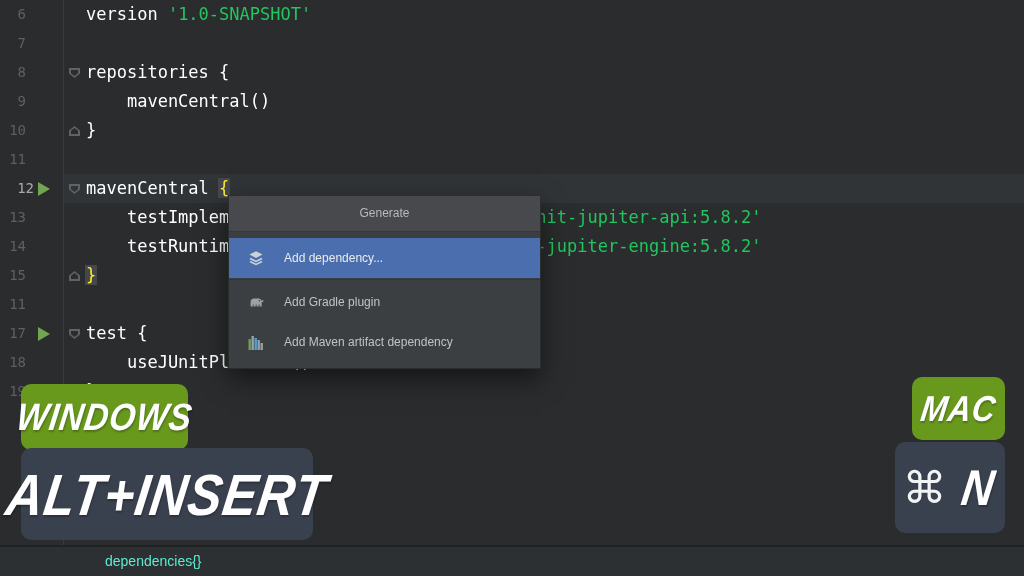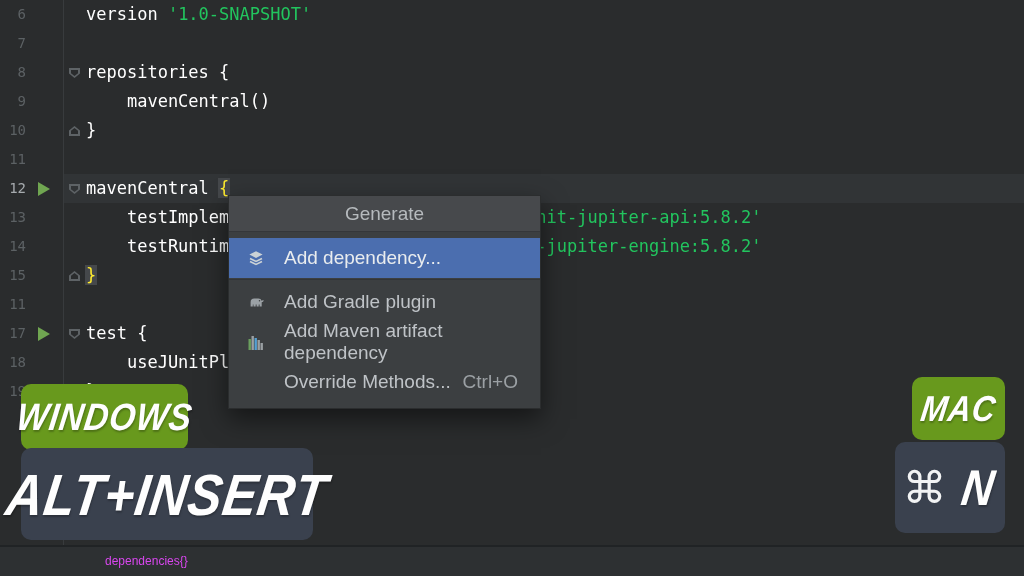--- a/index.html
+++ b/index.html
@@ -4,36 +4,36 @@
 <style>
   html,body{margin:0;padding:0;background:#1e2021;}
   .screen{position:relative;width:1024px;height:576px;overflow:hidden;background:#2a2c2d;font-family:"Liberation Sans",sans-serif;}
   
   .editor{position:absolute;left:0;top:0;right:0;bottom:31px;background:#2a2c2d;overflow:hidden;}
   .gutter-sep{position:absolute;left:63px;top:0;bottom:0;width:1px;background:#383b3d;}
   .lines{position:absolute;left:0;top:0;right:0;}
   .line{position:relative;height:29px;font-family:"DejaVu Sans Mono",monospace;font-size:17px;line-height:29px;white-space:pre;}
   .line.current::before{content:"";position:absolute;left:64px;right:0;top:0;bottom:0;background:#313436;}
   .lnum{position:absolute;left:0;width:26px;text-align:right;font-size:14px;color:#5c6164;font-family:"DejaVu Sans Mono",monospace;}
-  .line.current .lnum{color:#a6abae;}
+  .line.current .lnum{color:#a6abae;padding-left:8px;}
   .run{position:absolute;left:38px;top:8px;width:0;height:0;border-left:12px solid #70a651;border-top:7px solid transparent;border-bottom:7px solid transparent;}
   .fold{position:absolute;left:69px;top:10px;width:11px;height:10px;}
   .fold,.fold i{display:block;}
   .fold.open{clip-path:polygon(0 0,100% 0,100% 55%,50% 100%,0 55%);background:#5e6366;}
   .fold.close{clip-path:polygon(50% 0,100% 45%,100% 100%,0 100%,0 45%);background:#5e6366;}
   .fold i{position:absolute;left:2px;top:2px;right:2px;bottom:2px;background:#2a2c2d;}
   .fold.open i{clip-path:polygon(0 0,100% 0,100% 55%,50% 100%,0 55%);}
   .fold.close i{clip-path:polygon(50% 0,100% 45%,100% 100%,0 100%,0 45%);}
   .line.current .fold i{background:#313436;}
   .code{position:absolute;left:86px;color:#c4c8cb;}
   .tok-plain{color:#ffffff;}
   .tok-string{color:#22c55e;}
   .tok-brace{color:#ffec2e;background:#45484b;padding:0 1px;margin:0 -1px;}
   
-  .popup{position:absolute;left:228px;top:195px;width:313px;background:#3c3f41;border:1px solid #2b2d2e;box-shadow:0 10px 24px rgba(0,0,0,.5);z-index:5;font-size:19px;box-sizing:border-box;}
+  .popup{position:absolute;left:228px;top:195px;width:313px;background:#3c3f41;border:1px solid #2b2d2e;box-shadow:0 10px 24px rgba(0,0,0,.5);z-index:5;font-size:12px;box-sizing:border-box;}
   .popup-header{height:35px;line-height:35px;text-align:center;background:#47494c;color:#b6babd;border-bottom:1px solid #35373a;}
   .popup-body{padding:6px 0;}
   .popup-item{height:40px;display:flex;align-items:center;padding:0 22px 0 19px;color:#bfc3c7;cursor:default;}
   .popup-item.selected{background:#4b6eaf;color:#e9ecee;}
   .popup-item .icon{width:16px;height:16px;margin-right:20px;flex:0 0 16px;}
   .popup-item .icon svg{display:block;width:16px;height:16px;}
   .popup-item .shortcut{margin-left:auto;color:#9ba0a4;}
   .popup-sep{height:4px;position:relative;}
   .popup-sep::after{content:"";position:absolute;left:0;right:0;top:1px;height:1px;background:#323539;}
   
@@ -45,21 +45,21 @@
   #badge-windows .stamp{font-size:38px;}
   #badge-altinsert{left:21px;top:448px;width:292px;height:92px;}
   #badge-altinsert .stamp{font-size:58px;}
   #badge-mac{left:912px;top:377px;width:93px;height:63px;}
   #badge-mac .stamp{font-size:36px;}
   #badge-cmdn{left:895px;top:442px;width:110px;height:91px;}
   .cmd-glyph{font-family:"DejaVu Sans",sans-serif;font-size:44px;color:#f2f3f4;margin-right:14px;line-height:1;}
   #badge-cmdn .stamp{font-size:50px;}
   
   .crumbbar{position:absolute;left:0;right:0;bottom:0;height:29px;background:#2d3032;border-top:2px solid #202325;z-index:3;}
-  .crumb{display:inline-block;margin-left:105px;line-height:29px;font-size:12px;color:#d946ef;}
+  .crumb{display:inline-block;margin-left:105px;line-height:29px;font-size:14px;color:#5eead4;}
 </style>
 </head>
 <body>
 
 <div class="screen">
 
   <div class="editor">
     <div class="lines" id="lines">
         <div class="line"><span class="lnum">6</span><span class="code"><span class="tok-plain">version </span><span class="tok-string">'1.0-SNAPSHOT'</span></span></div>
         <div class="line"><span class="lnum">7</span><span class="code"></span></div>
@@ -106,25 +106,20 @@
               <svg viewBox="0 0 16 16">
                 <rect x="0.5" y="5" width="2.4" height="11" fill="#6ba05e"></rect>
                 <rect x="3.5" y="2" width="2.4" height="14" fill="#9aa0a3"></rect>
                 <rect x="6.5" y="4" width="2.4" height="12" fill="#55a0d3"></rect>
                 <rect x="9.5" y="6" width="2.4" height="10" fill="#9aa0a3"></rect>
                 <rect x="12.5" y="9" width="2.4" height="7" fill="#9aa0a3"></rect>
               </svg>
             </span>
             <span>Add Maven artifact dependency</span>
           </div>
-          <div class="popup-item">
-            <span class="icon"></span>
-            <span>Override Methods...</span>
-            <span class="shortcut">Ctrl+O</span>
-          </div>
         </div>
     </div>
   </div>
 
   <div class="badge badge-green" id="badge-windows">
     <span class="stamp">WINDOWS</span>
   </div>
   <div class="badge badge-slate" id="badge-altinsert">
     <span class="stamp">ALT+INSERT</span>
   </div>

